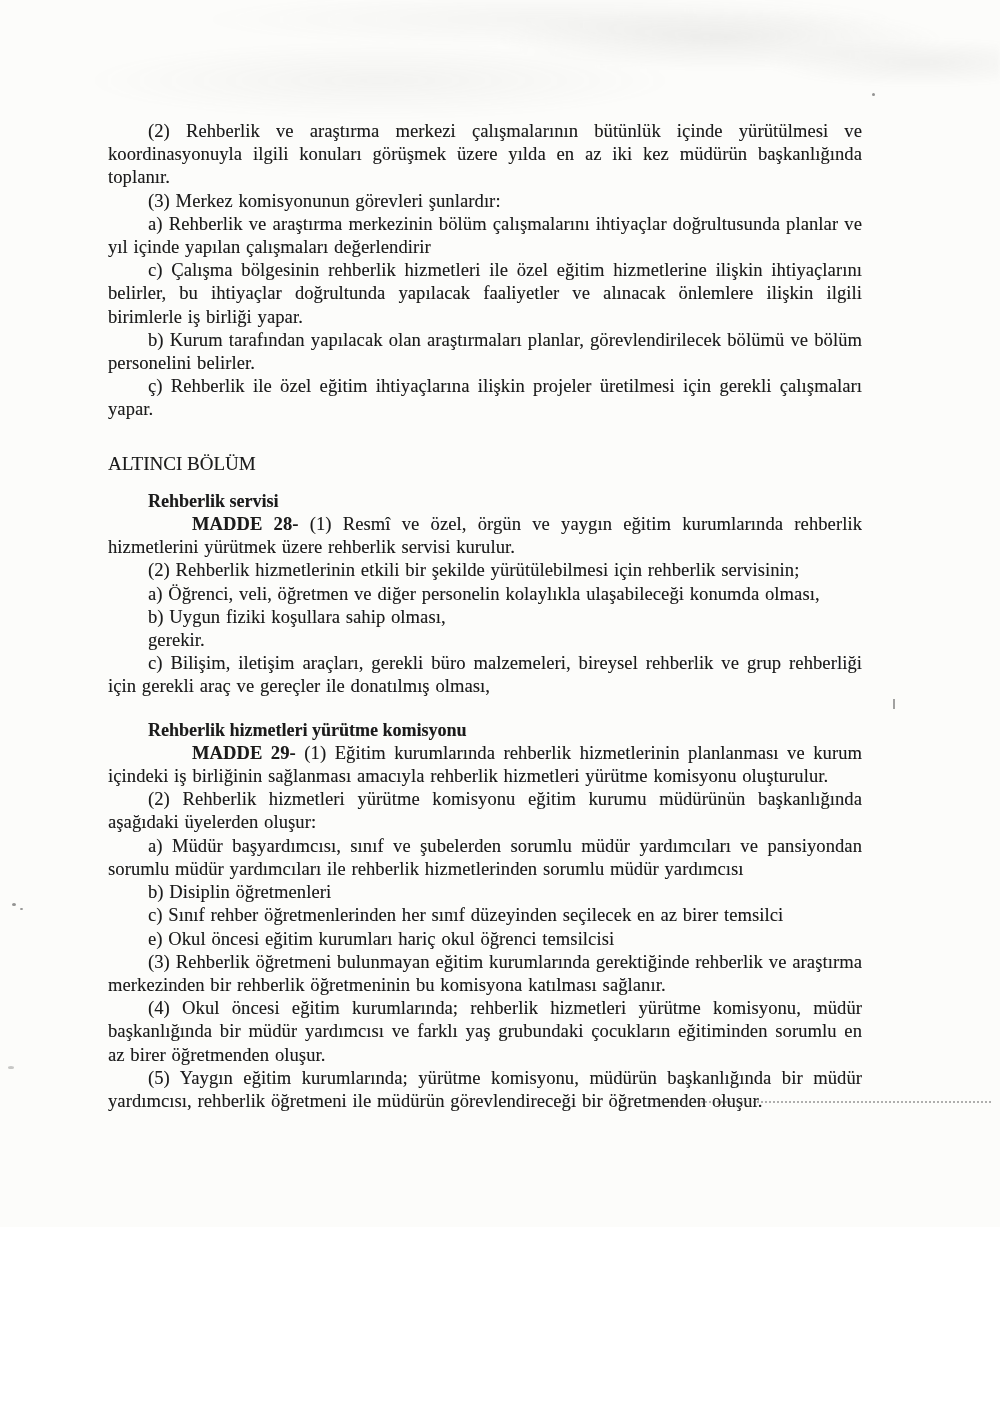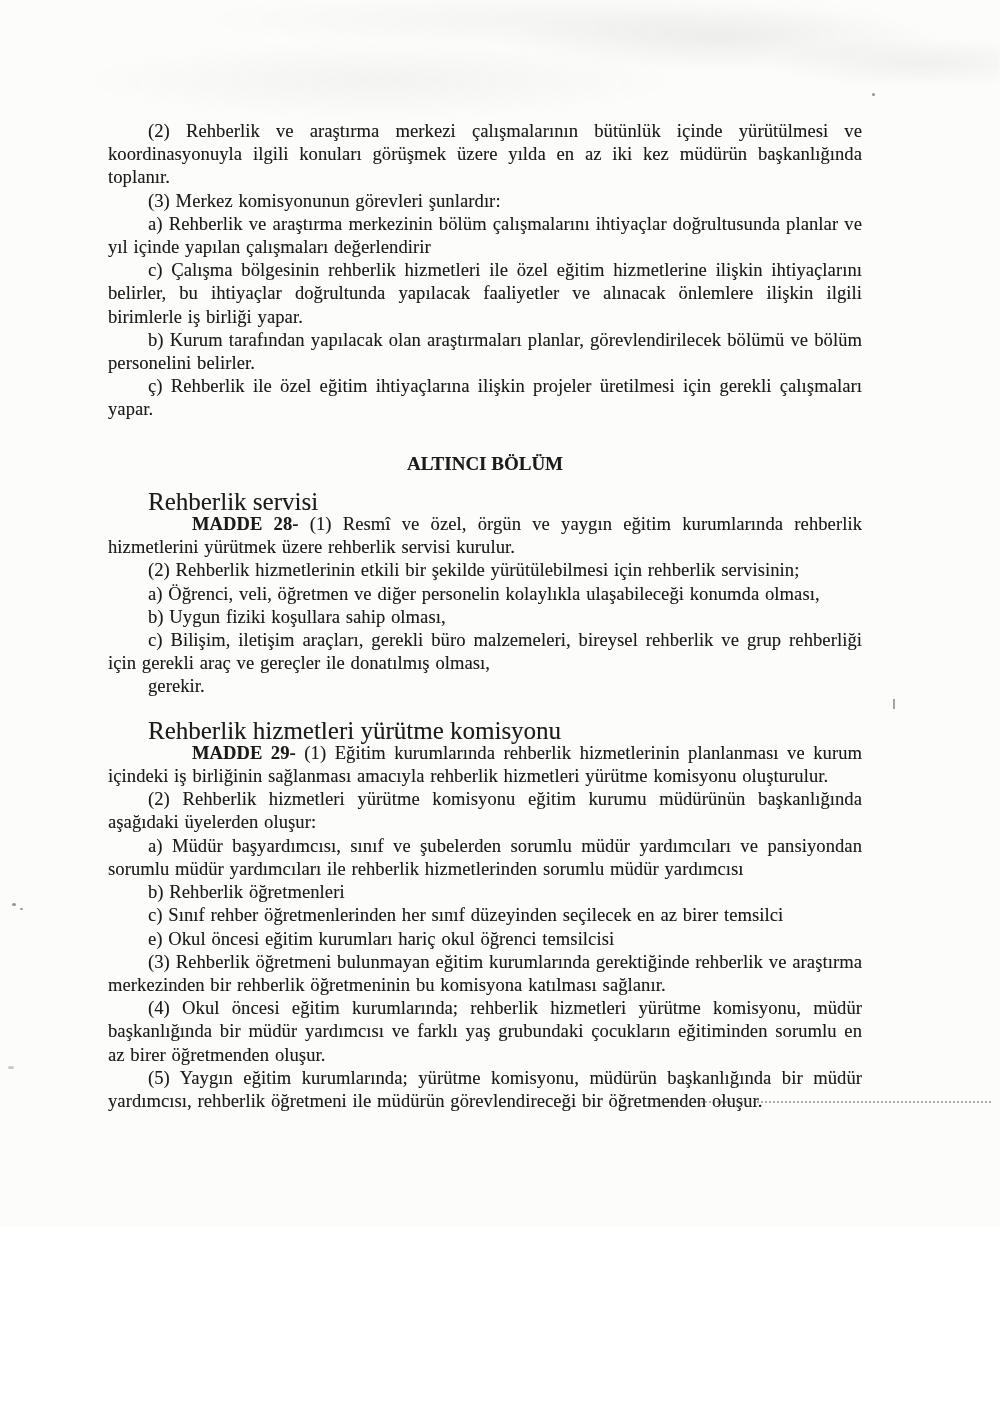--- a/index.html
+++ b/index.html
@@ -36,31 +36,31 @@
     font-size:18.5px;
     line-height:23.2px;
     text-align:justify;
     text-indent:40px;
     word-spacing:1px;
     letter-spacing:0.1px;
   }
   .bold { font-weight:bold;margin-left:44px; }
 
   .chapter {
-    text-align:center; font-weight:bold;
+    text-align:left; font-weight:normal;
     font-size:19px; line-height:23.2px;
     margin:30px 0 15px 0 !important;
   }
   .subchapter {
     text-align:center; font-weight:bold;
     font-size:18.5px; line-height:23.2px;
     margin:0 0 13px 0 !important;
   }
   .art-heading {
-    font-weight:normal; font-size:25px; line-height:23.2px;
+    font-weight:bold; font-size:18px; line-height:23.2px;
     text-indent:40px;
   }
   .gap-before { margin-top:20px !important; }
 
   
   .speck { position:absolute; background:rgba(60,60,60,.55); border-radius:50%; }
   .dotline {
     position:absolute; left:649px; top:1101px; width:342px; height:0;
     border-top:2px dotted rgba(80,80,80,.45);
   }
@@ -110,28 +110,28 @@
     <p class="body">b) Kurum tarafından yapılacak olan araştırmaları planlar, görevlendirilecek bölümü ve bölüm personelini belirler.</p>
     <p class="body">ç) Rehberlik ile özel eğitim ihtiyaçlarına ilişkin projeler üretilmesi için gerekli çalışmaları yapar.</p>
 
     <p class="chapter">ALTINCI BÖLÜM</p>
 
     <p class="art-heading">Rehberlik servisi</p>
     <p class="body"><b class="bold">MADDE 28-</b><span> (1) Resmî ve özel, örgün ve yaygın eğitim kurumlarında rehberlik hizmetlerini yürütmek üzere rehberlik servisi kurulur.</span></p>
     <p class="body">(2) Rehberlik hizmetlerinin etkili bir şekilde yürütülebilmesi için rehberlik servisinin;</p>
     <p class="body">a) Öğrenci, veli, öğretmen ve diğer personelin kolaylıkla ulaşabileceği konumda olması,</p>
     <p class="body">b) Uygun fiziki koşullara sahip olması,</p>
+    <p class="body">gerekir.</p>
     <p class="body">c) Bilişim, iletişim araçları, gerekli büro malzemeleri, bireysel rehberlik ve grup rehberliği için gerekli araç ve gereçler ile donatılmış olması,</p>
-    <p class="body">gerekir.</p>
 
     <p class="art-heading gap-before">Rehberlik hizmetleri yürütme komisyonu</p>
     <p class="body"><b class="bold">MADDE 29-</b><span> (1) Eğitim kurumlarında rehberlik hizmetlerinin planlanması ve kurum içindeki iş birliğinin sağlanması amacıyla rehberlik hizmetleri yürütme komisyonu oluşturulur.</span></p>
     <p class="body">(2) Rehberlik hizmetleri yürütme komisyonu eğitim kurumu müdürünün başkanlığında aşağıdaki üyelerden oluşur:</p>
     <p class="body">a) Müdür başyardımcısı, sınıf ve şubelerden sorumlu müdür yardımcıları ve pansiyondan sorumlu müdür yardımcıları ile rehberlik hizmetlerinden sorumlu müdür yardımcısı</p>
-    <p class="body">b) Rehberlik öğretmenleri</p>
+    <p class="body">b) Disiplin öğretmenleri</p>
     <p class="body">c) Sınıf rehber öğretmenlerinden her sınıf düzeyinden seçilecek en az birer temsilci</p>
     <p class="body">e) Okul öncesi eğitim kurumları hariç okul öğrenci temsilcisi</p>
     <p class="body">(3) Rehberlik öğretmeni bulunmayan eğitim kurumlarında gerektiğinde rehberlik ve araştırma merkezinden bir rehberlik öğretmeninin bu komisyona katılması sağlanır.</p>
     <p class="body">(4) Okul öncesi eğitim kurumlarında; rehberlik hizmetleri yürütme komisyonu, müdür başkanlığında bir müdür yardımcısı ve farklı yaş grubundaki çocukların eğitiminden sorumlu en az birer öğretmenden oluşur.</p>
     <p class="body">(5) Yaygın eğitim kurumlarında; yürütme komisyonu, müdürün başkanlığında bir müdür yardımcısı, rehberlik öğretmeni ile müdürün görevlendireceği bir öğretmenden oluşur.</p>
   </div>
 
   <div class="dotline"></div>
   <div class="speck" style="left:872px; top:93px; width:3px; height:3px;"></div>
   <div class="speck" style="left:12px; top:903px; width:4px; height:3px;"></div>

